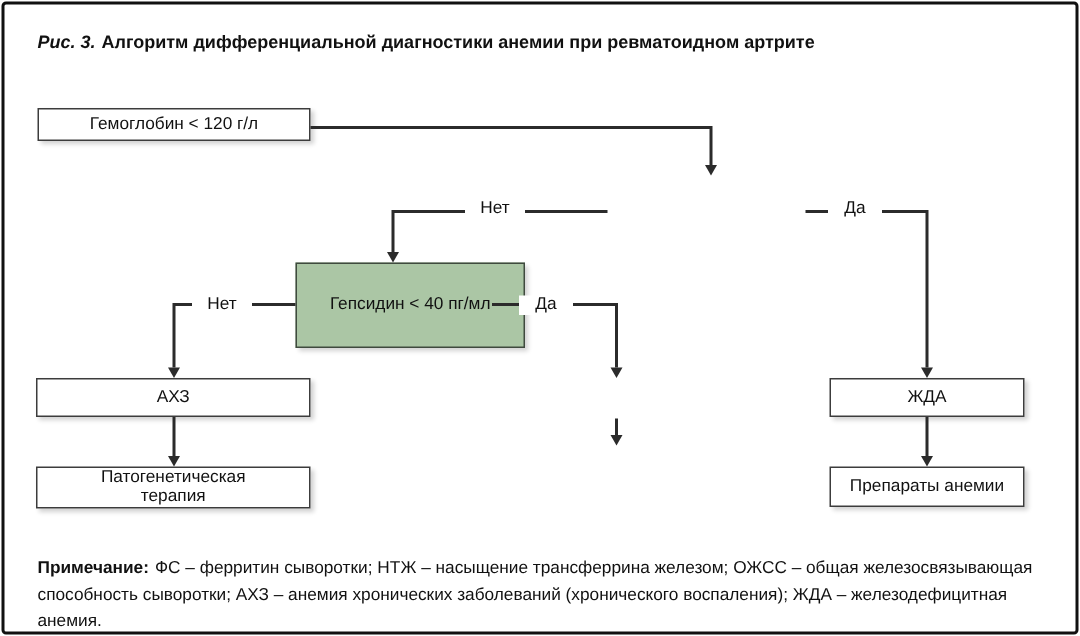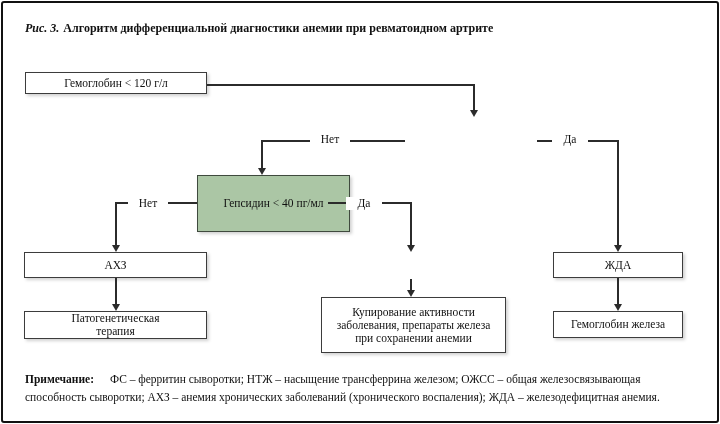--- a/index.html
+++ b/index.html
@@ -1,21 +1,21 @@
 <!DOCTYPE html>
 <html lang="ru" style="--decision-fill: #abc6a5; --box-border: #3c3c3c; --line: #2b2b2b; --outer-border: #111111;"><head>
 <meta charset="utf-8">
 <style>
   :root{
     --decision-fill:#abc6a5;
     --box-border:#3c3c3c;
     --line:#2b2b2b;
     --outer-border:#111111;
   }
-  *{margin:0;padding:0;box-sizing:border-box;font-family:Liberation Serif, serif;}
+  *{margin:0;padding:0;box-sizing:border-box;}
   html,body{background:#ffffff;}
   body{font-family:"Liberation Sans","DejaVu Sans",sans-serif;color:#111;}
   .canvas{
     position:relative;
     width:720px;height:424px;
     background:#ffffff;
     overflow:hidden;
   }
   .outer-border{
     position:absolute;left:1px;top:1px;right:1px;bottom:1px;
@@ -56,21 +56,21 @@
     position:absolute;
     font-size:11.5px;line-height:13px;
     text-align:center;
     background:#ffffff;
     margin-top:13px;
   }
   .note{
     position:absolute;left:25px;top:371px;width:672px;
     font-size:11.5px;line-height:17.5px;
   }
-  .note-label{font-weight:bold;margin-right:16px;}
+  .note-label{font-weight:bold;margin-right:4px;}
 </style>
 </head>
 <body>
 
 <div class="canvas">
   <div class="outer-border"></div>
 
   <div class="caption">
     <span class="caption-prefix">Рис. 3.</span><span class="caption-text">Алгоритм дифференциальной диагностики анемии при ревматоидном артрите</span>
   </div>
@@ -81,25 +81,22 @@
   <div class="node decision" style="left:197px;top:175px;width:153px;height:57px">Гепсидин &lt; 40 пг/мл</div>
 
   <div class="node" style="left:24px;top:252px;width:183px;height:26px">АХЗ</div>
 
 
   <div class="node" style="left:553px;top:252px;width:130px;height:26px">ЖДА</div>
 
   <div class="node" style="left:24px;top:311px;width:183px;height:28px">Патогенетическая
 терапия</div>
 
-  <div class="node" style="left:321px;top:297px;width:185px;height:56px">Купирование активности
-заболевания, препараты железа
-при сохранении анемии</div>
 
-  <div class="node" style="left:553px;top:311px;width:130px;height:27px">Гемоглобин железа</div>
+  <div class="node" style="left:553px;top:311px;width:130px;height:27px">Препараты анемии</div>
 
   <div class="hline" style="left:207px;top:84px;width:267px"></div>
   <div class="vline" style="left:473px;top:84px;height:26px"></div>
   <div class="arrow" style="left:470px;top:110px"></div>
 
   <div class="hline" style="left:262px;top:140px;width:143px"></div>
   <div class="vline" style="left:261px;top:140px;height:28px"></div>
   <div class="arrow" style="left:258px;top:168px"></div>
   <div class="edge-label" style="left:310px;top:120px;width:40px">Нет</div>
 

